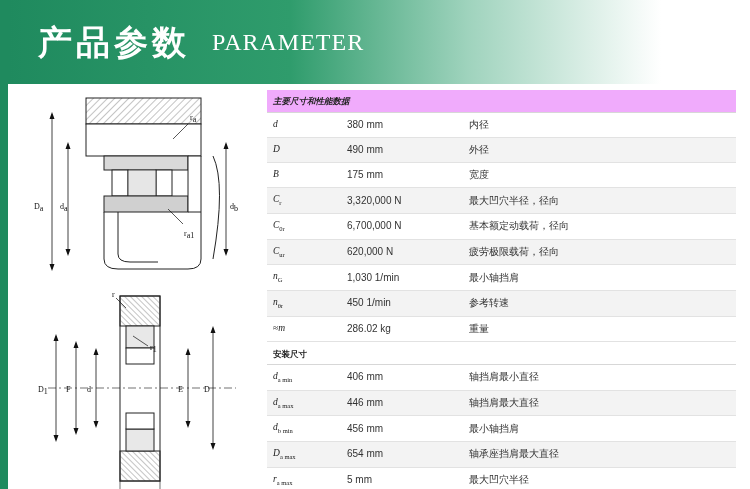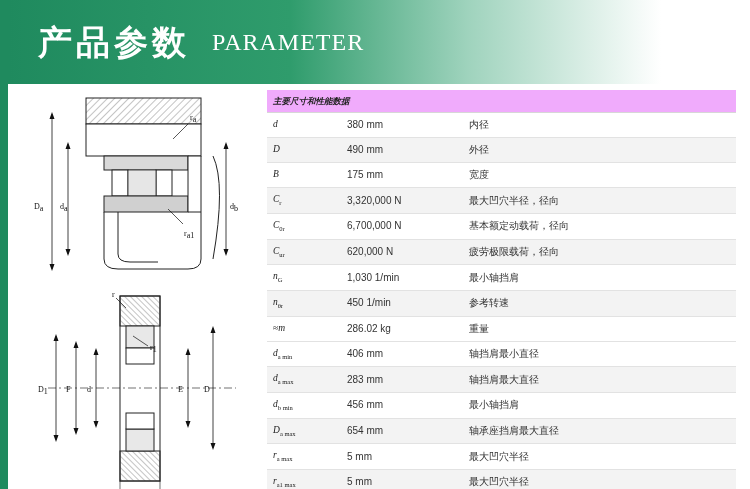--- a/index.html
+++ b/index.html
@@ -277,29 +277,32 @@
             <td class="c-sym">n<sub>θr</sub></td>
             <td class="c-val">450 1/min</td>
             <td class="c-desc">参考转速</td>
           </tr>
           <tr>
             <td class="c-sym"><span class="up">≈</span>m</td>
             <td class="c-val">286.02 kg</td>
             <td class="c-desc">重量</td>
           </tr>
 
+          <tr class="section">
+            <td colspan="3" class="lbl">安装尺寸</td>
+          </tr>
 
           <tr>
             <td class="c-sym">d<sub>a min</sub></td>
             <td class="c-val">406 mm</td>
             <td class="c-desc">轴挡肩最小直径</td>
           </tr>
           <tr class="alt">
             <td class="c-sym">d<sub>a max</sub></td>
-            <td class="c-val">283 mm</td>
+            <td class="c-val">446 mm</td>
             <td class="c-desc">轴挡肩最大直径</td>
           </tr>
           <tr>
             <td class="c-sym">d<sub>b min</sub></td>
             <td class="c-val">456 mm</td>
             <td class="c-desc">最小轴挡肩</td>
           </tr>
           <tr class="alt">
             <td class="c-sym">D<sub>a max</sub></td>
             <td class="c-val">654 mm</td>

